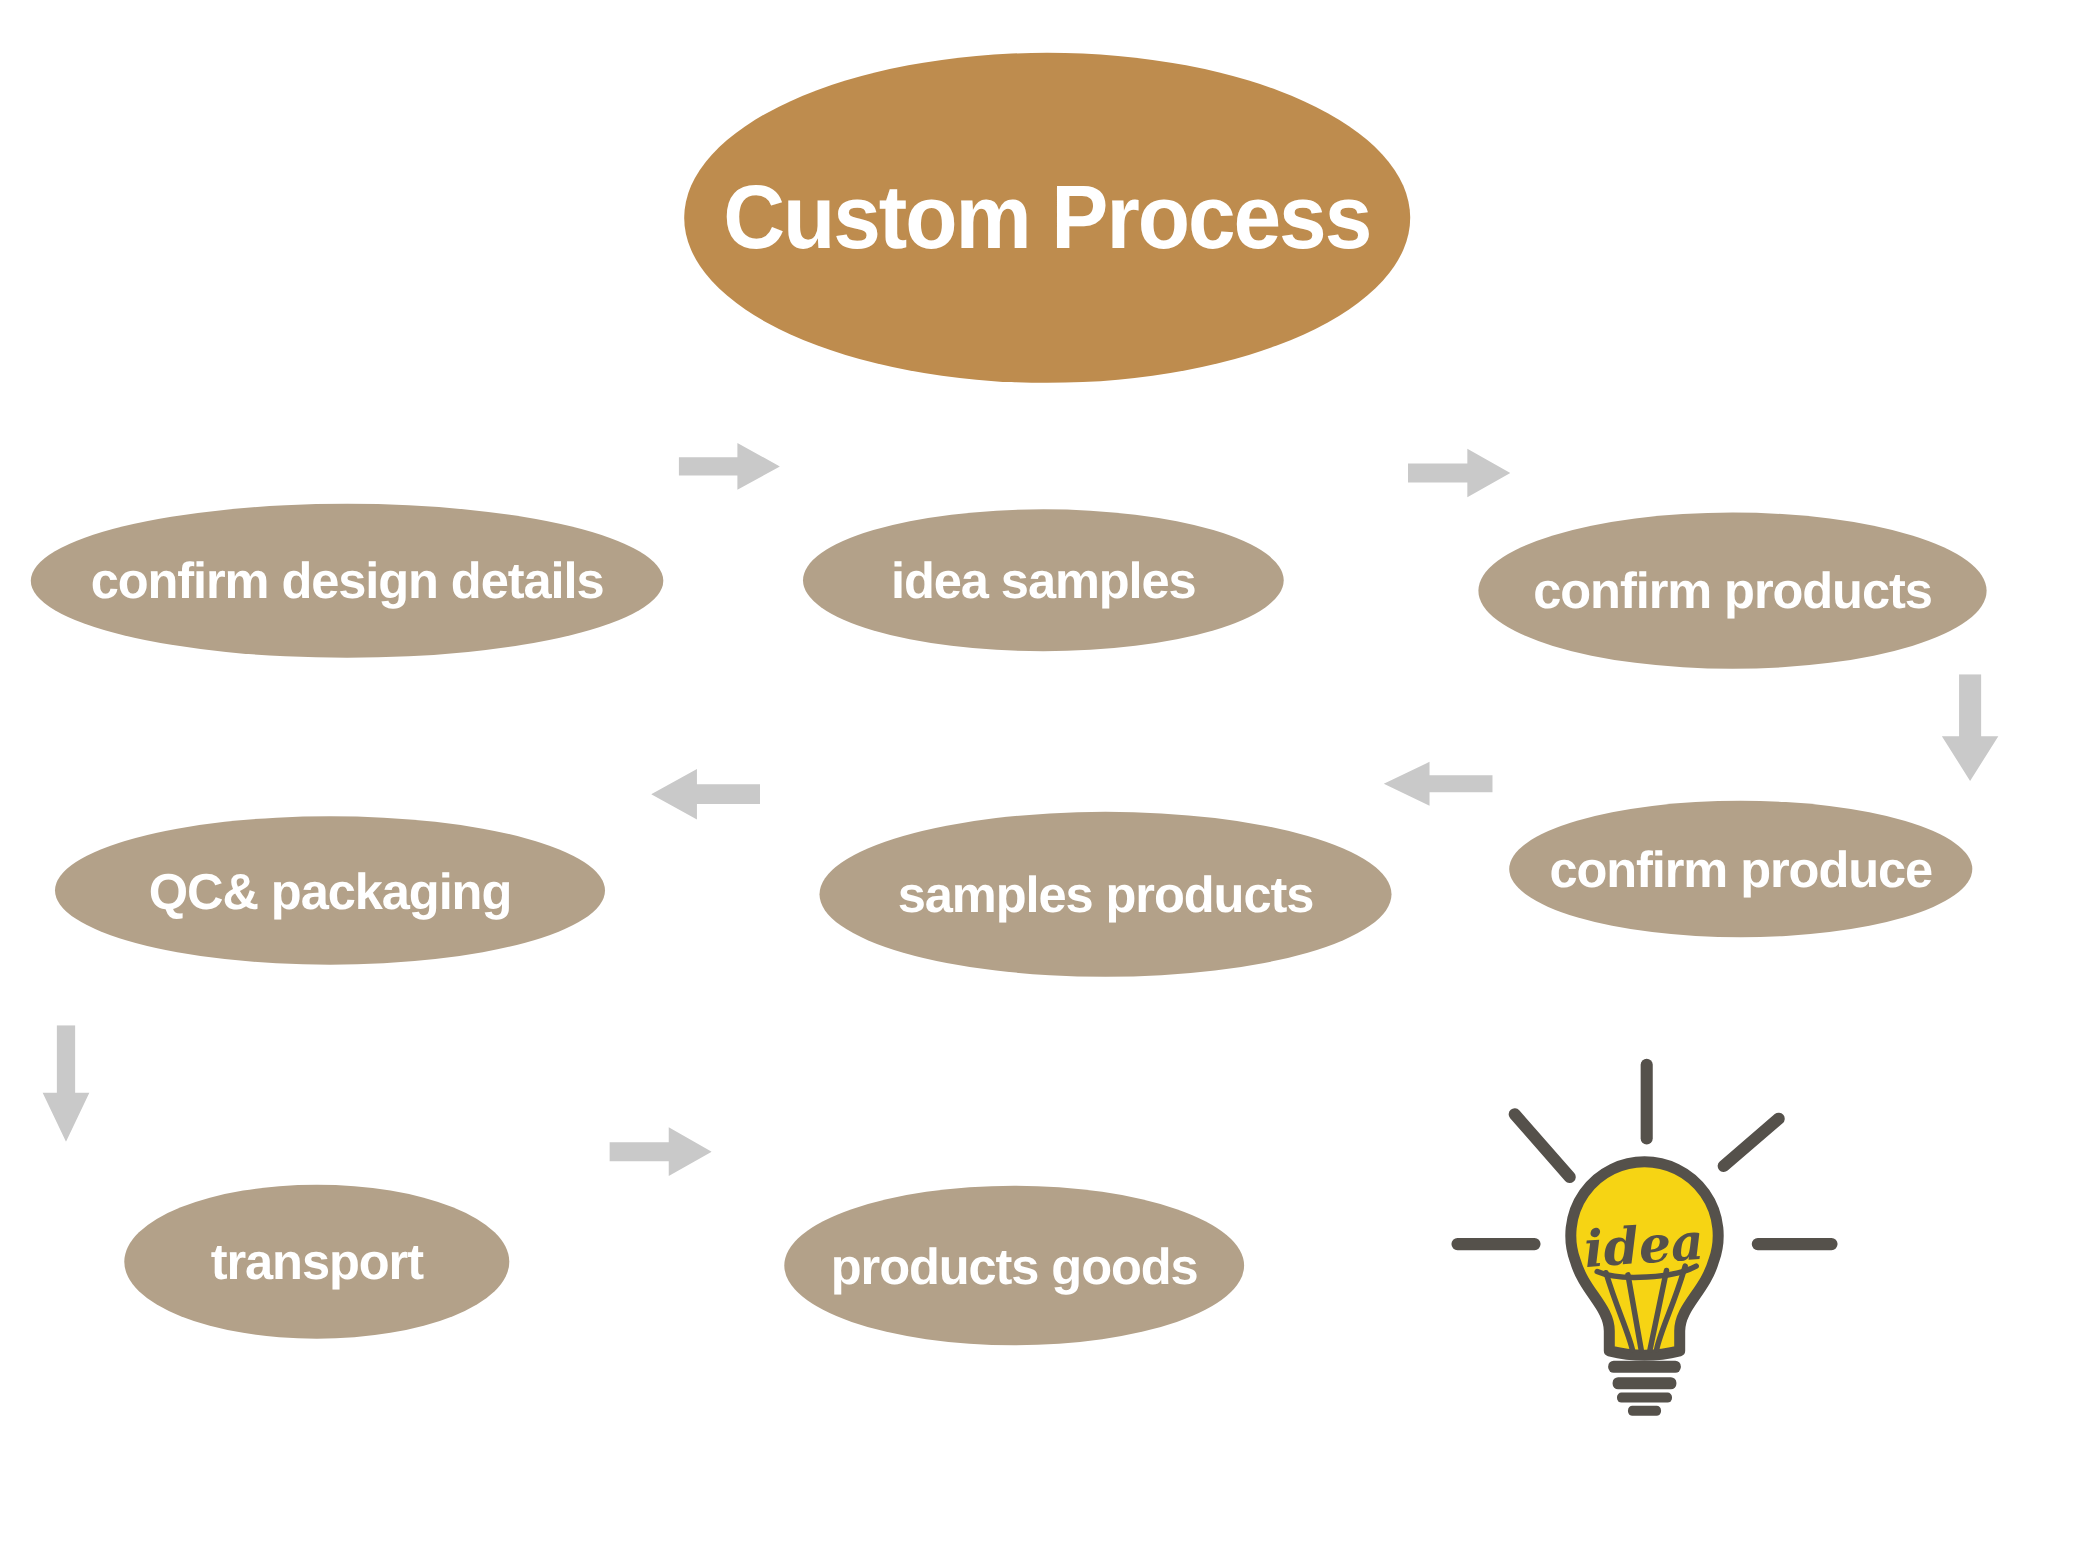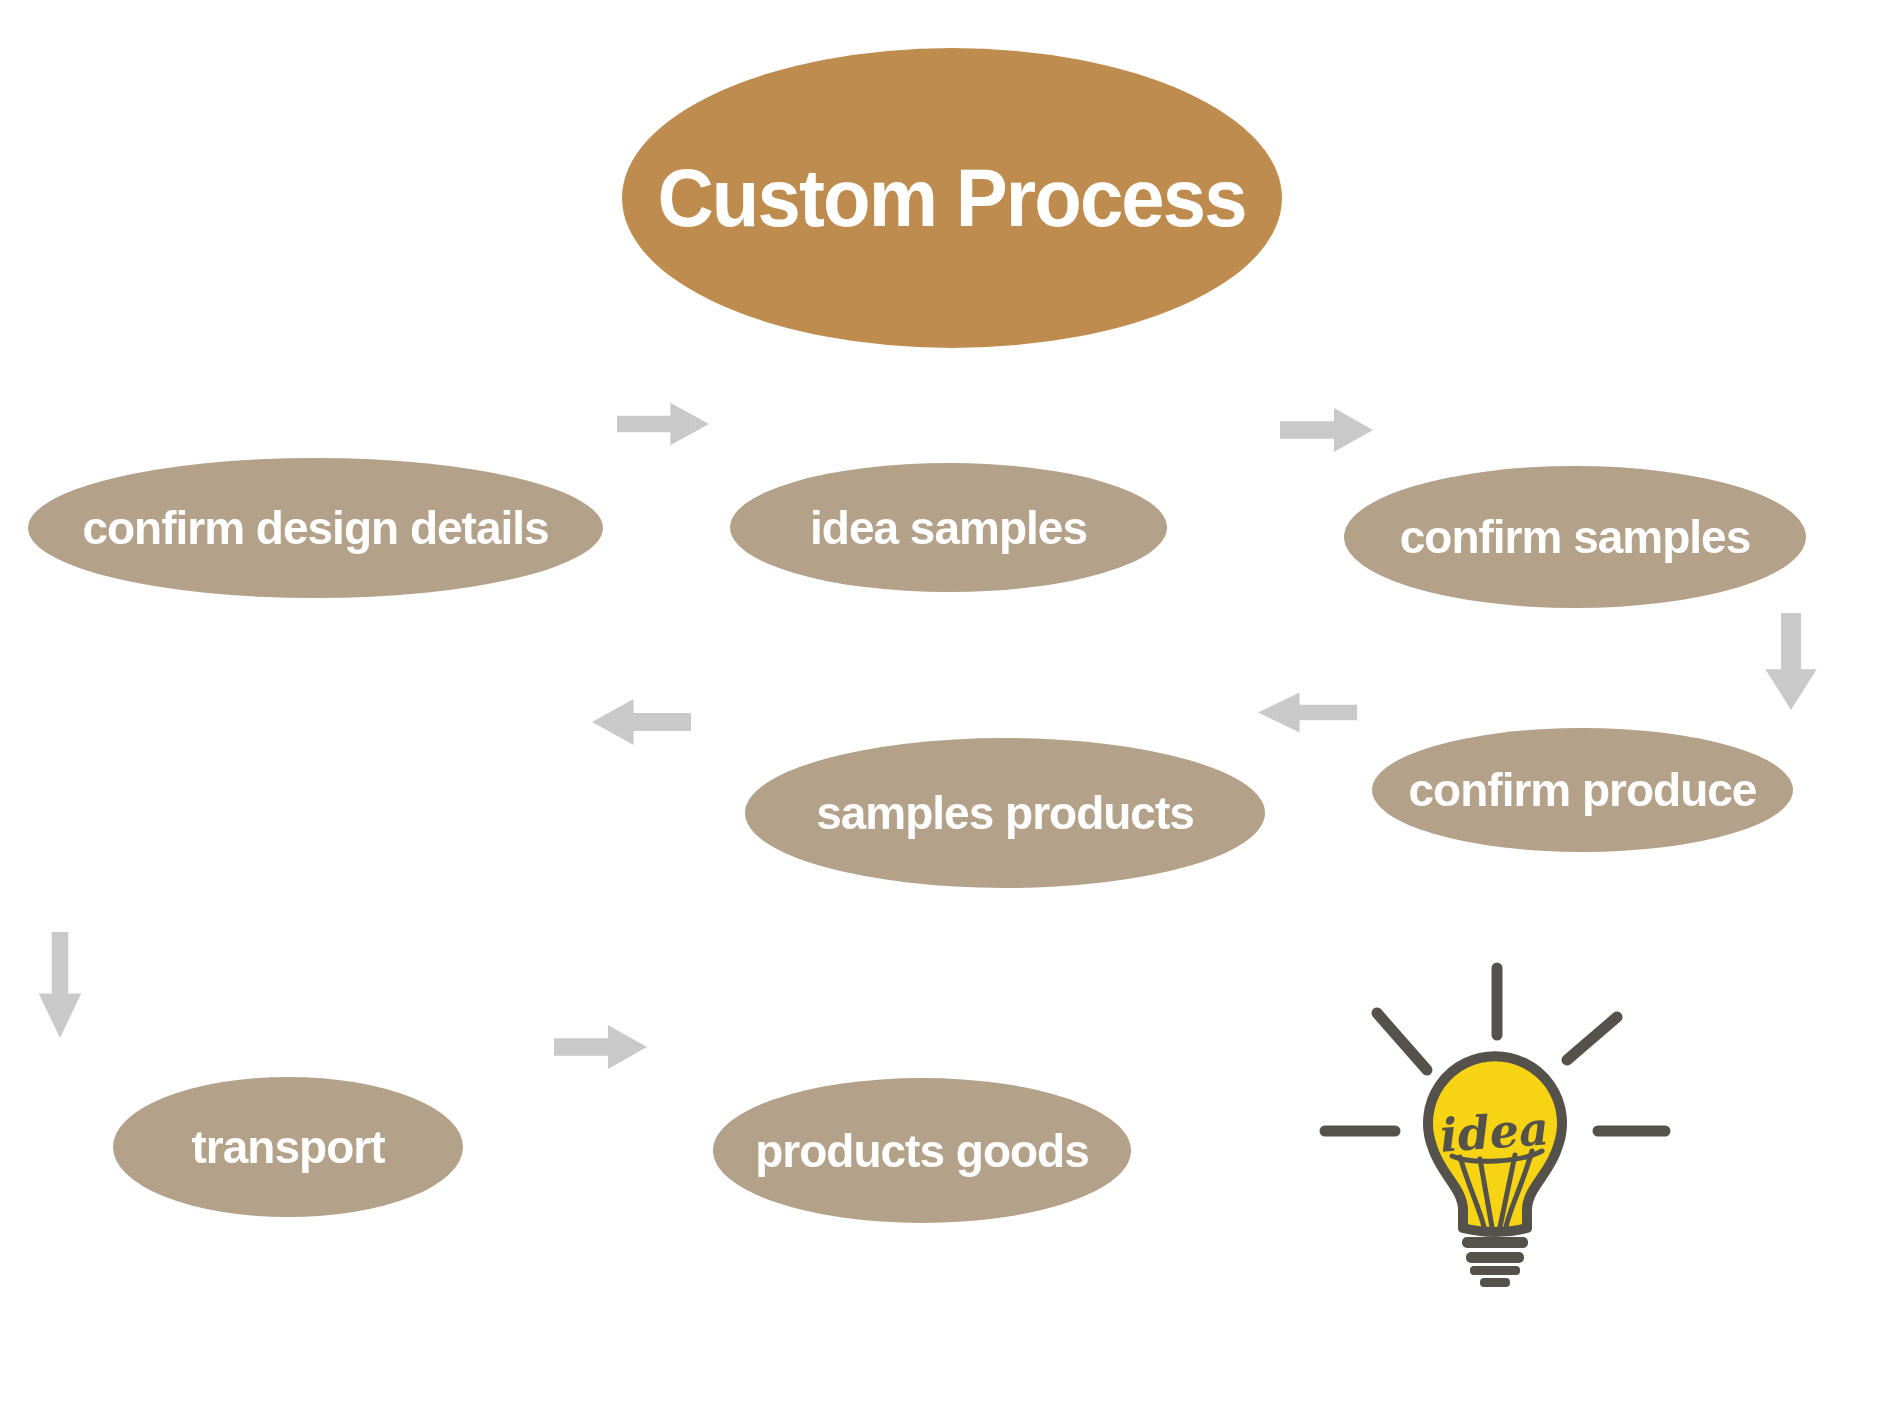--- a/index.html
+++ b/index.html
@@ -55,31 +55,34 @@
 
   <div class="ellipse step" style="left:28px;top:458px;width:575px;height:140px;justify-content:center;">
     <span>confirm design details</span>
   </div>
 
   <div class="ellipse step" style="left:730px;top:463px;width:437px;height:129px;">
     <span>idea samples</span>
   </div>
 
   <div class="ellipse step" style="left:1344px;top:466px;width:462px;height:142px;">
-    <span>confirm samples</span>
+    <span>confirm products</span>
   </div>
 
   <div class="ellipse step" style="left:1372px;top:728px;width:421px;height:124px;">
     <span>confirm produce</span>
   </div>
 
   <div class="ellipse step" style="left:745px;top:738px;width:520px;height:150px;">
     <span>samples products</span>
   </div>
 
+  <div class="ellipse step" style="left:50px;top:742px;width:500px;height:135px;">
+    <span>QC&amp; packaging</span>
+  </div>
 
   <div class="ellipse step" style="left:113px;top:1077px;width:350px;height:140px;justify-content:center;">
     <span>transport</span>
   </div>
 
   <div class="ellipse step" style="left:713px;top:1078px;width:418px;height:145px;">
     <span>products goods</span>
   </div>
 
   <div class="arrow" style="left:617px;top:400px;width:92px;height:48px;">

